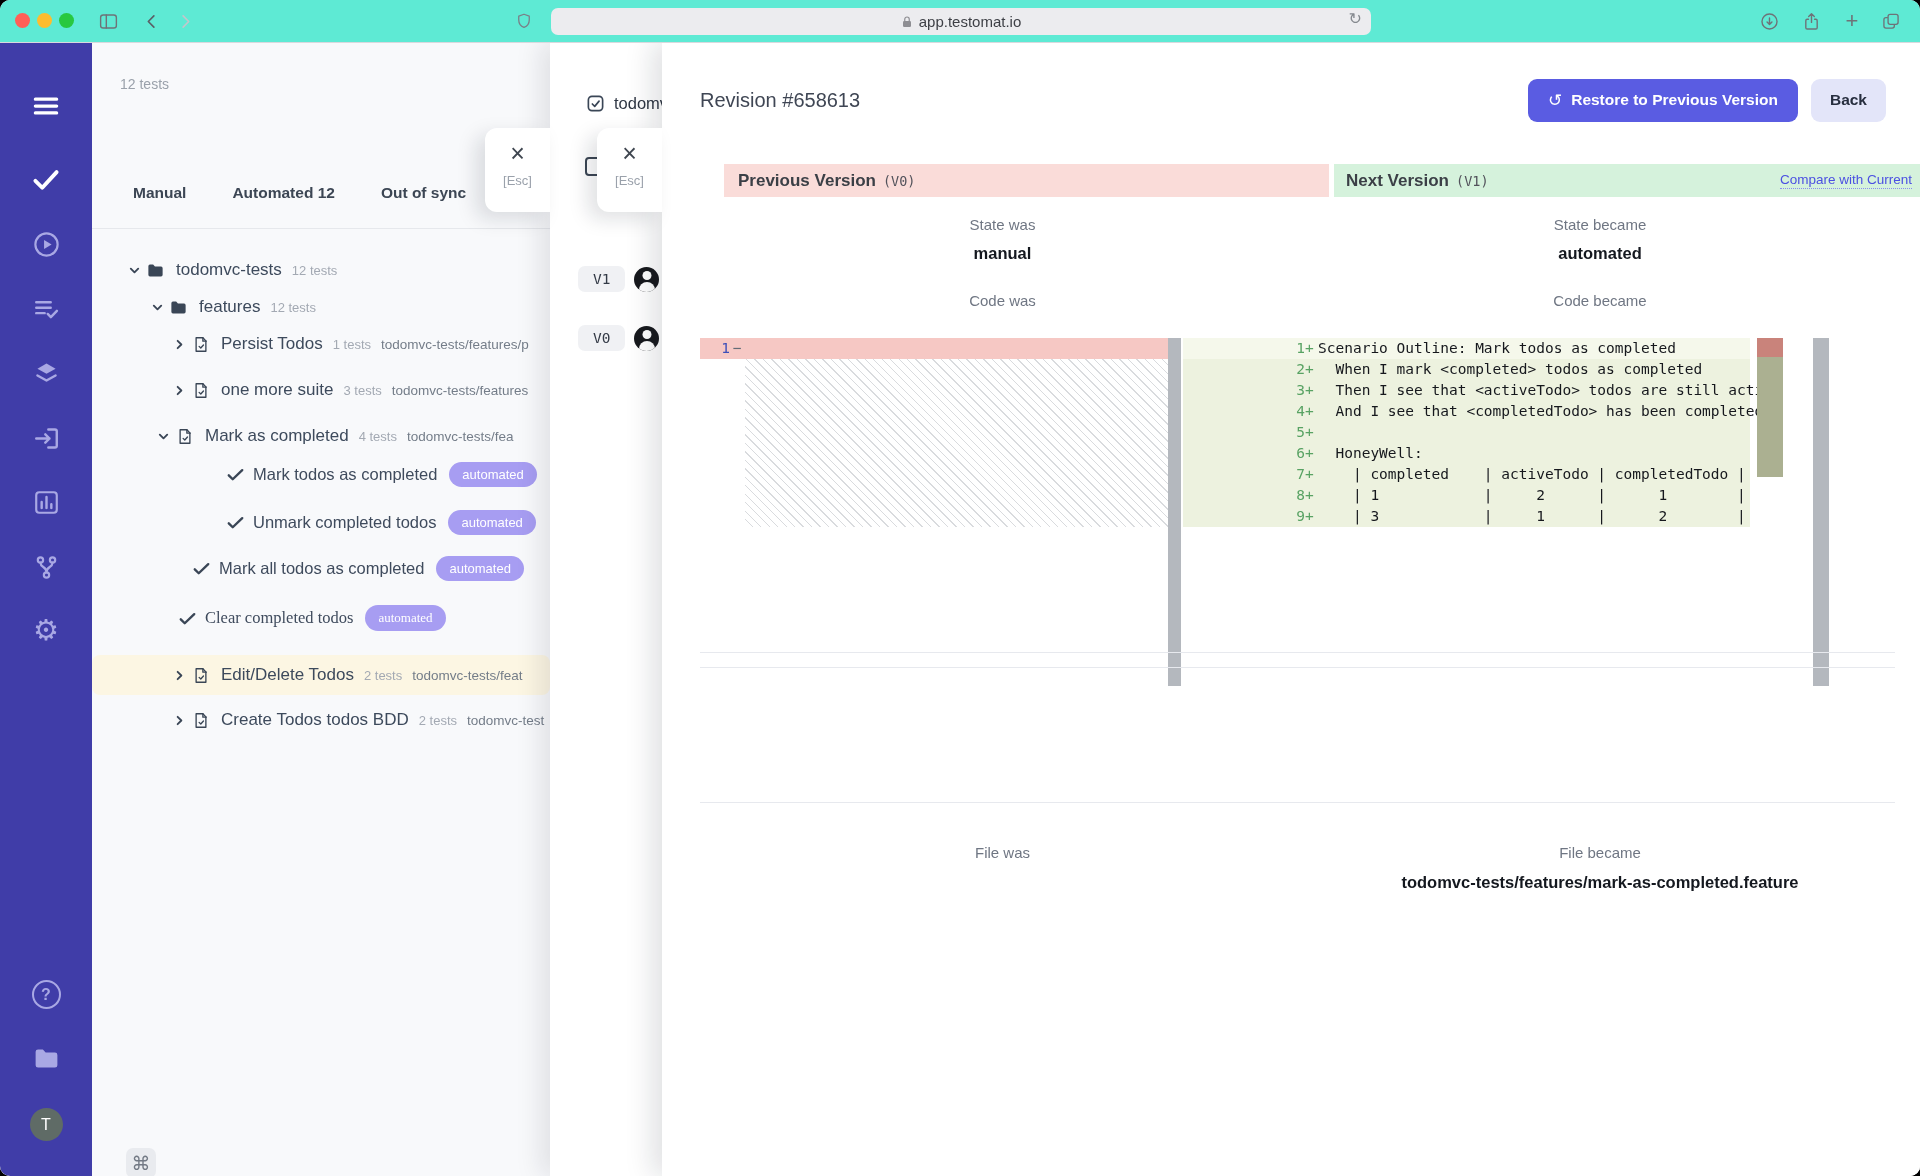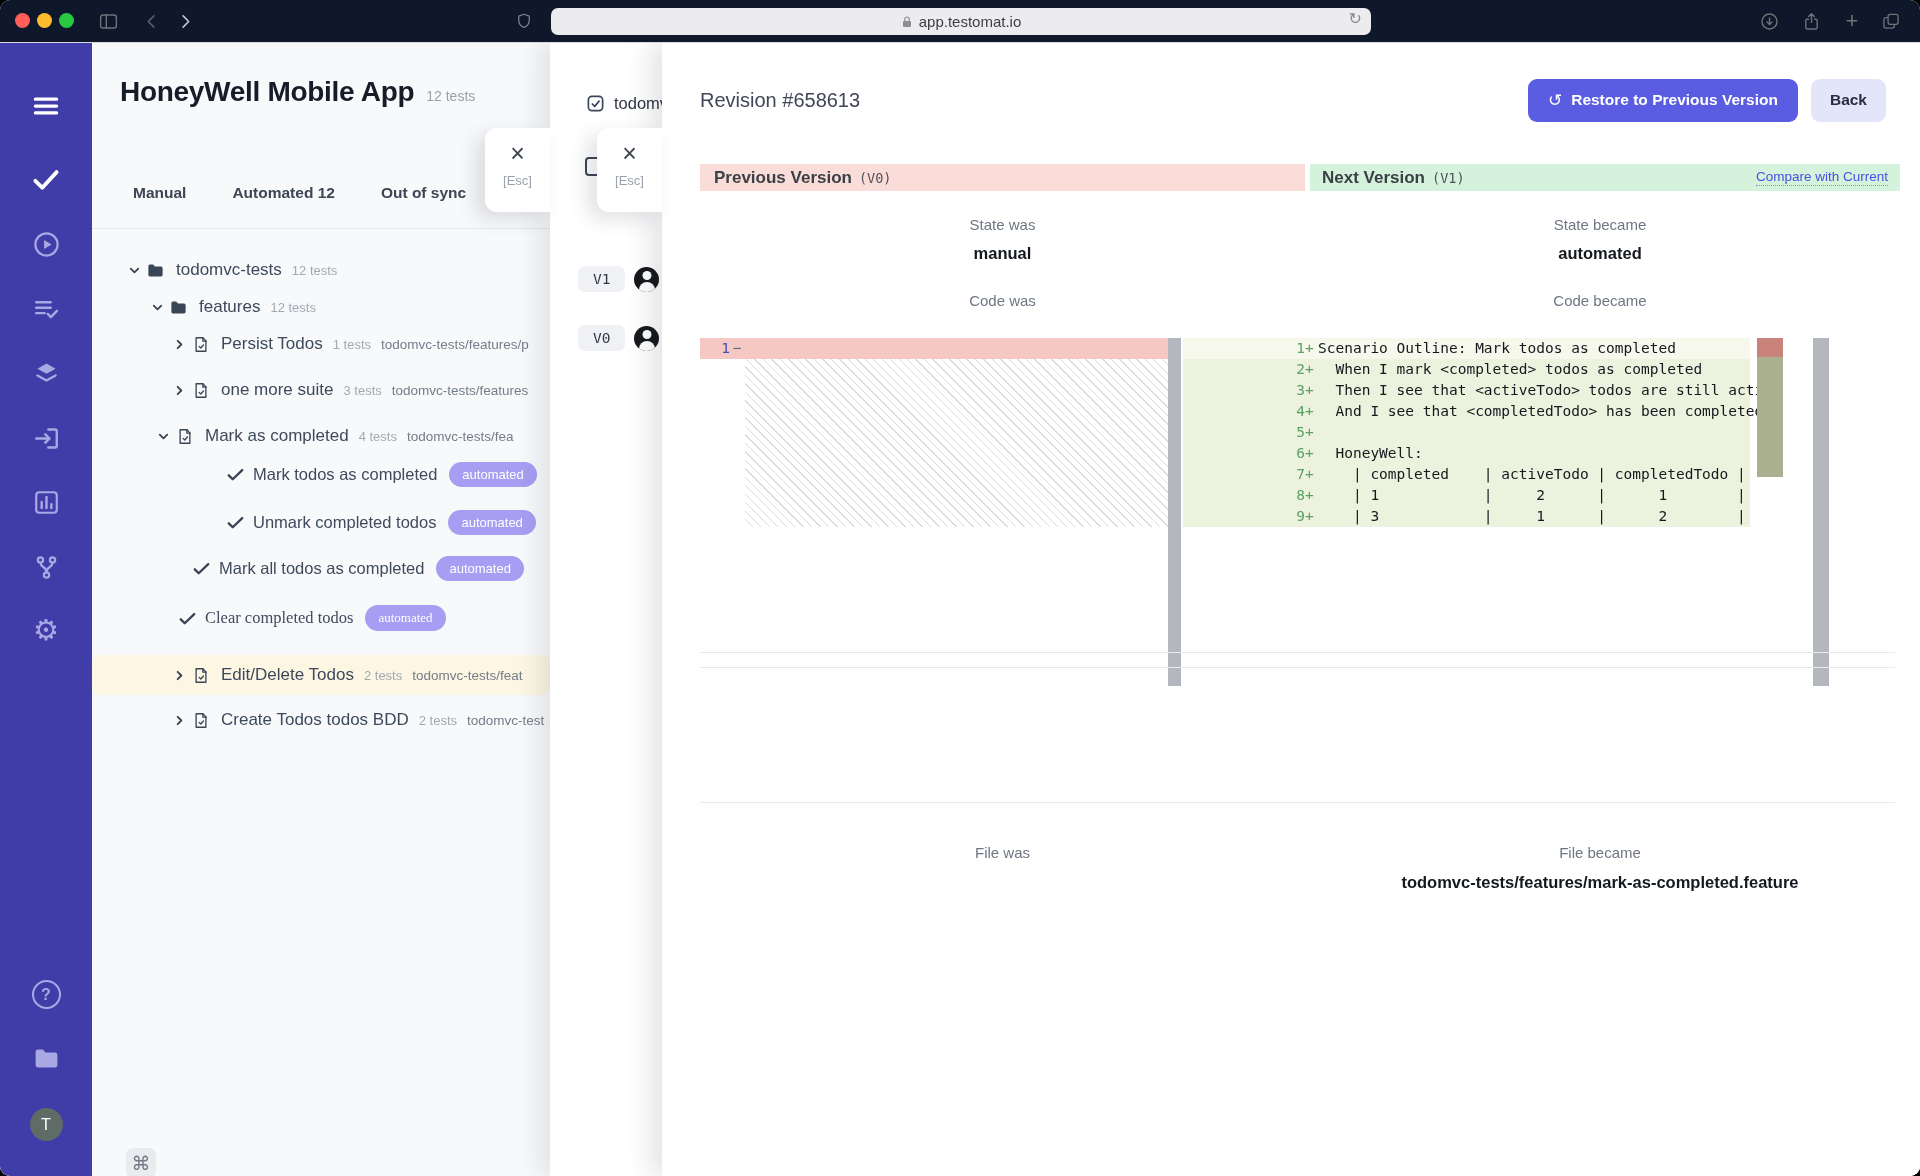--- a/index.html
+++ b/index.html
@@ -1,20 +1,20 @@
 <!DOCTYPE html>
 <html style="--accent: #5a5ce2; --accent-soft: #e3e5f9; --badge: #a79df2; --rail: #403da8; --prev-band: #fadcd9; --next-band: #d5f2dc; --removed-line: #f6c8c4; --added-block: #edf2df; --highlight-row: #fcf6e3;"><head>
 <meta charset="utf-8">
 <style>
   html,body{margin:0;padding:0;background:#000;}
   body{font-family:"Liberation Sans",sans-serif;-webkit-font-smoothing:antialiased;}
   .window{position:relative;width:1920px;height:1176px;background:#fff;border-radius:10px;overflow:hidden;}
 
   
-  .chrome{position:absolute;top:0;left:0;right:0;height:42px;background:#0f172a;border-bottom:1px solid #d9d9de;z-index:50;}
+  .chrome{position:absolute;top:0;left:0;right:0;height:42px;background:#5eead4;border-bottom:1px solid #d9d9de;z-index:50;}
   .tl{position:absolute;top:13px;width:15px;height:15px;border-radius:50%;}
   .tl.red{left:15px;background:#ff5f57;}
   .tl.yellow{left:37px;background:#febc2e;}
   .tl.green{left:59px;background:#28c840;}
   .chrome .cicon{position:absolute;top:9px;width:24px;height:24px;display:flex;align-items:center;justify-content:center;color:#6e7378;}
   .urlfield{position:absolute;left:551px;top:8px;width:820px;height:27px;background:#ececef;border-radius:7px;display:flex;align-items:center;justify-content:center;gap:6px;font-size:15px;color:#3d3f45;}
   .urlfield .reload{position:absolute;right:9px;top:1px;font-size:16px;color:#85898f;}
   .glyph-btn{font-size:22px;color:#6e7378;line-height:1;}
 
   
@@ -65,21 +65,21 @@
   .esc-label{font-size:13px;color:#9aa1ab;}
 
   
   .p2{position:absolute;left:662px;top:0;right:0;bottom:0;background:#fff;box-shadow:-10px 0 26px rgba(15,23,42,.13);z-index:3;}
   .rev-header{position:absolute;top:36px;left:38px;right:34px;height:44px;display:flex;align-items:center;}
   .rev-title{font-size:20px;color:#3f4654;}
   .btn-restore{margin-left:auto;height:43px;display:flex;align-items:center;gap:9px;background:var(--accent,#5a5ce2);color:#fff;font-size:15.5px;font-weight:bold;border:none;border-radius:9px;padding:0 20px;font-family:inherit;}
   .btn-restore .ricon{font-size:17px;font-weight:normal;font-family:"DejaVu Sans",sans-serif;}
   .btn-back{margin-left:13px;height:43px;display:flex;align-items:center;background:var(--accent-soft,#e3e5f9);color:#272e3f;font-size:15.5px;font-weight:bold;border:none;border-radius:9px;padding:0 19px;font-family:inherit;}
 
-  .band{position:absolute;top:122px;height:27px;display:flex;align-items:center;box-sizing:border-box;}
+  .band{position:absolute;top:122px;height:33px;display:flex;align-items:center;box-sizing:border-box;margin-left:24px;}
   .band.prev{left:38px;width:605px;background:var(--prev-band,#fadcd9);padding-left:14px;}
   .band.next{left:648px;width:590px;background:var(--next-band,#d5f2dc);padding:0 12px 0 12px;}
   .band .bl{font-size:17px;font-weight:bold;color:#3b3f46;}
   .band .bt{font-family:"DejaVu Sans Mono",monospace;font-size:13.5px;color:#52525b;margin-left:7px;}
   .cmp-link{margin-left:auto;font-size:13.5px;color:#4b4fe2;border-bottom:1px dotted #8a8df0;padding-bottom:1px;}
 
   .col-label{position:absolute;text-align:center;color:#6f7683;font-size:15px;height:22px;line-height:22px;}
   .col-value{position:absolute;text-align:center;color:#14181f;font-size:16.5px;font-weight:bold;height:24px;line-height:24px;}
   .lcol{left:38px;width:605px;} .rcol{left:643px;width:590px;}
 
@@ -225,21 +225,20 @@
             <path d="M3 6.5A2 2 0 015 4.5h4l2.3 2.6H19a2 2 0 012 2v8.4a2 2 0 01-2 2H5a2 2 0 01-2-2z" fill="currentColor"></path>
           </svg>
       </span>
       <span class="ric" style="top:1066px">
         <span class="rail-avatar">T</span>
       </span>
     </nav>
 
     <section class="tree">
       <div class="tree-title">
-        <span class="big">HoneyWell Mobile App</span>
         <span class="meta">12 tests</span>
       </div>
       <div class="tabs">
         <span>Manual</span>
         <span>Automated 12</span>
         <span>Out of sync</span>
       </div>
       <div class="tree-divider"></div>
       <div>
           <div class="trow" style="top: 213px; padding-left: 35px;">

